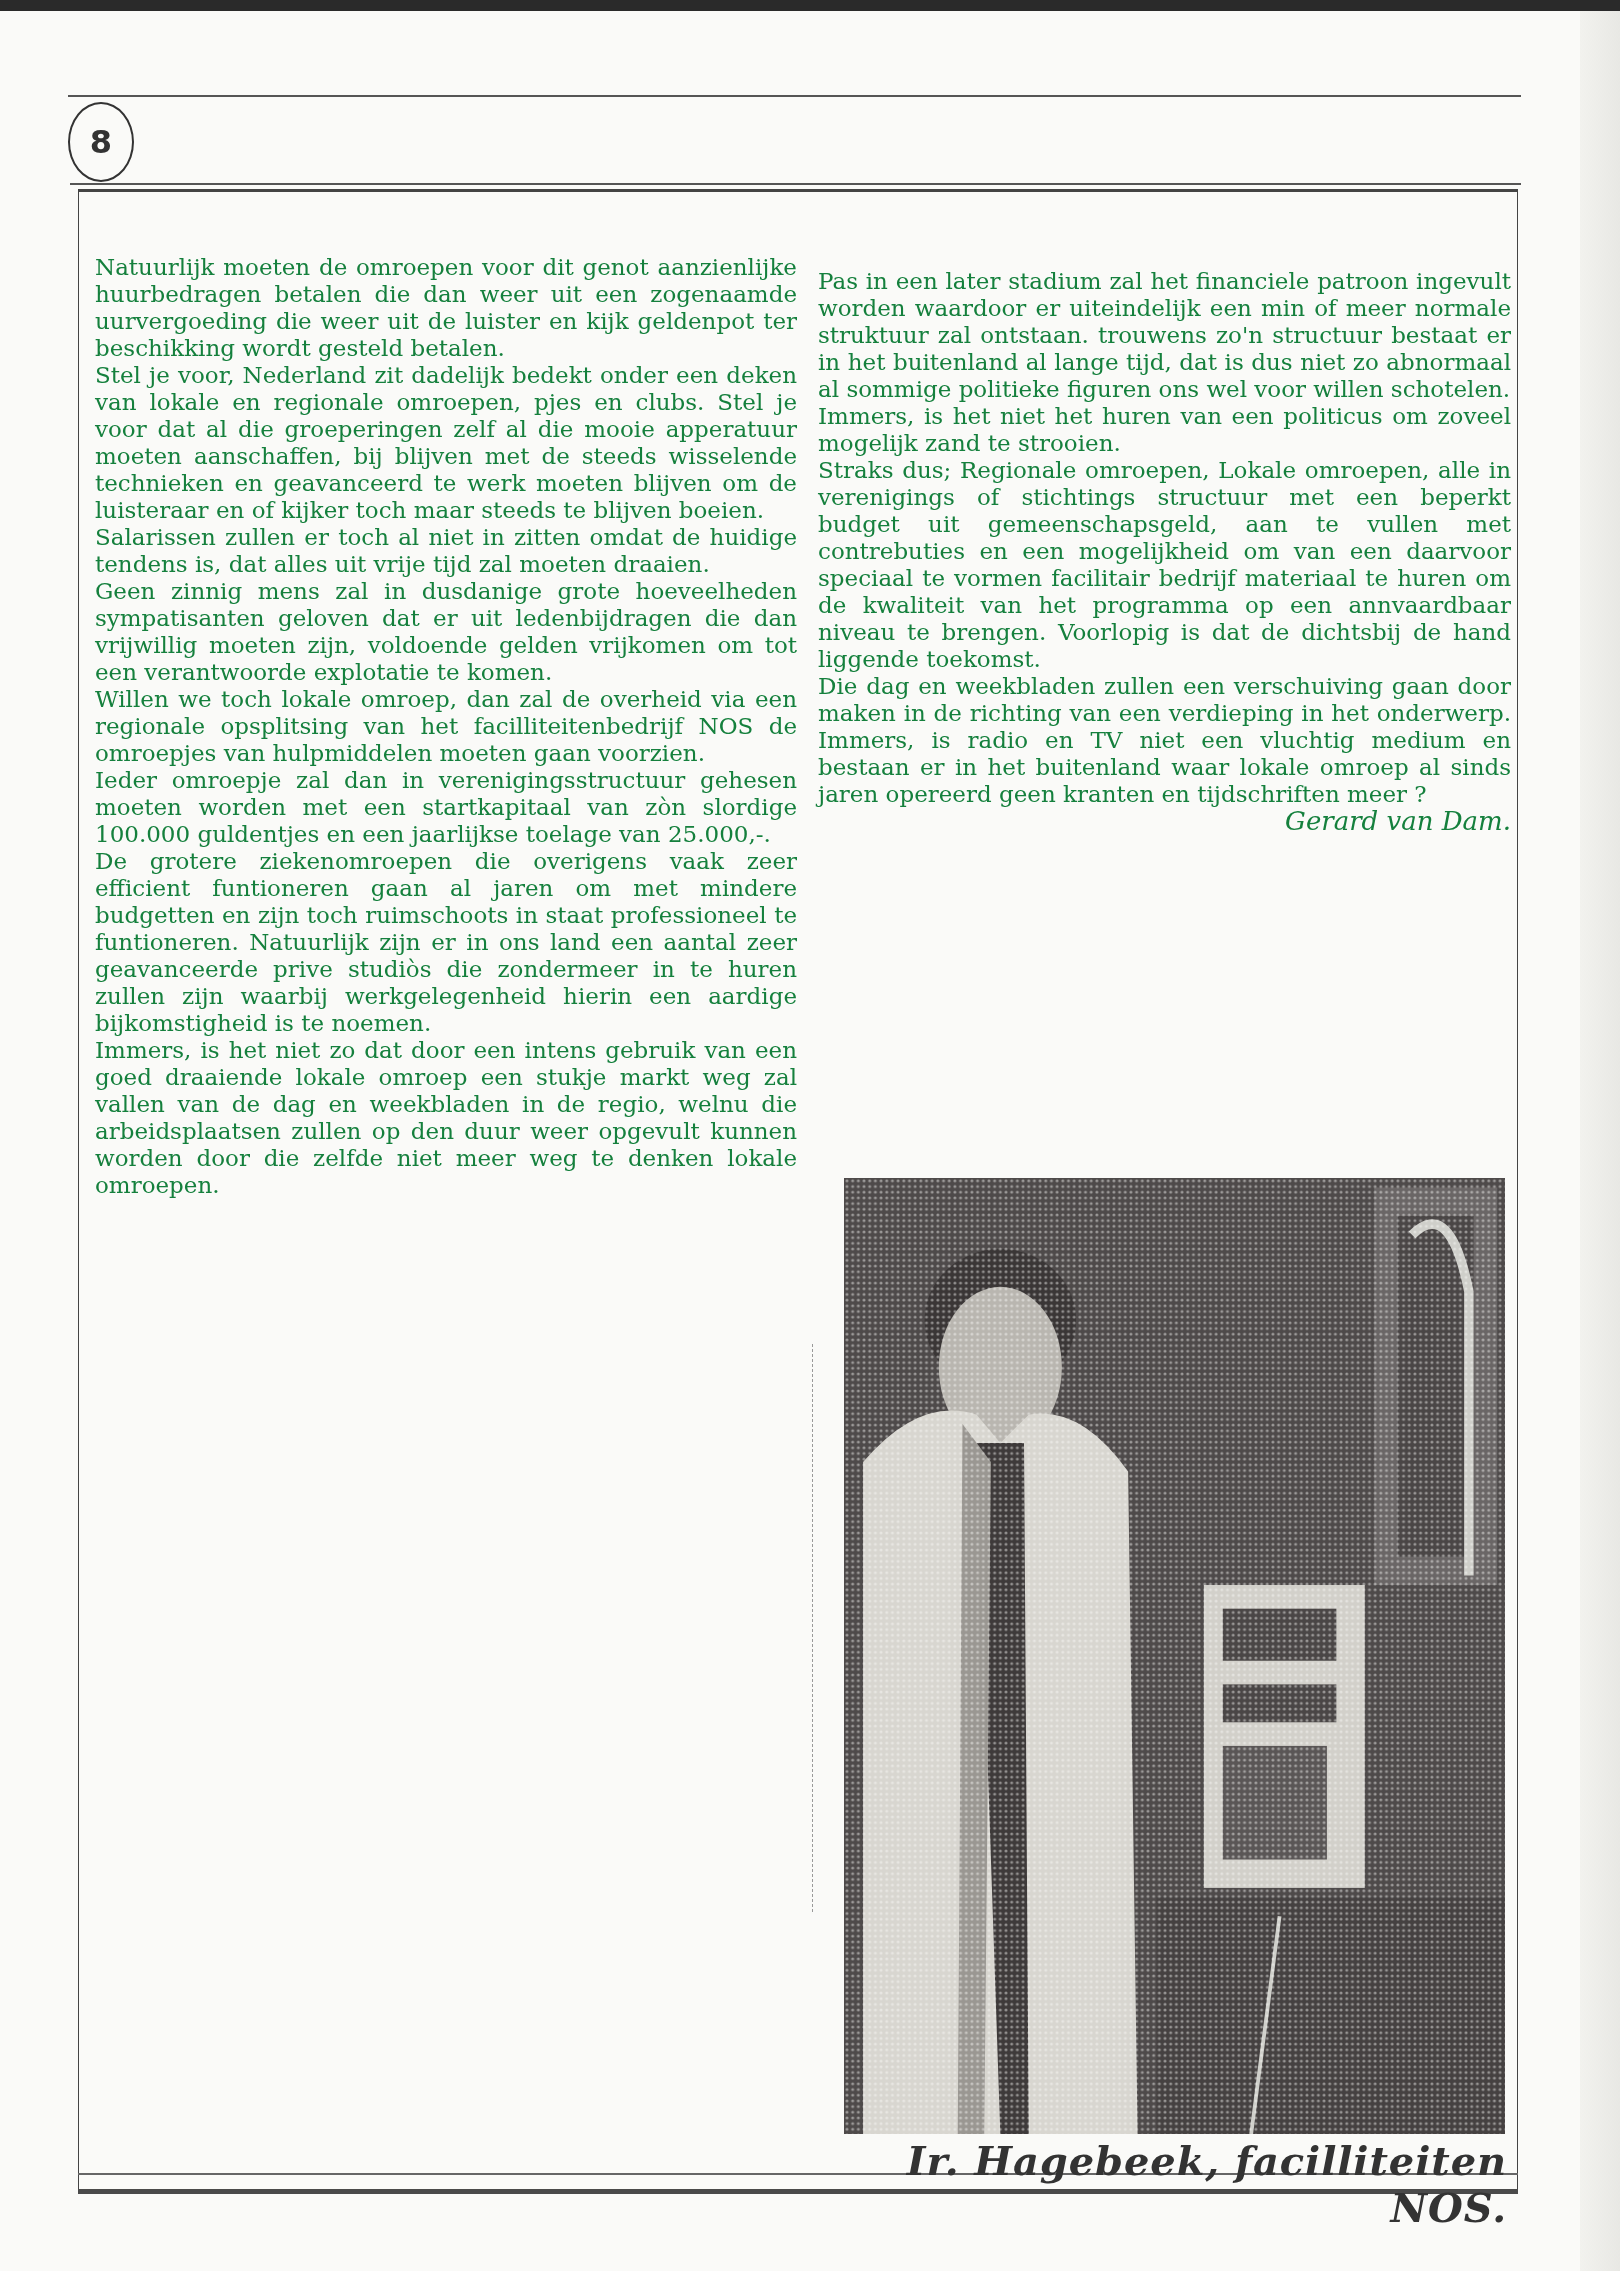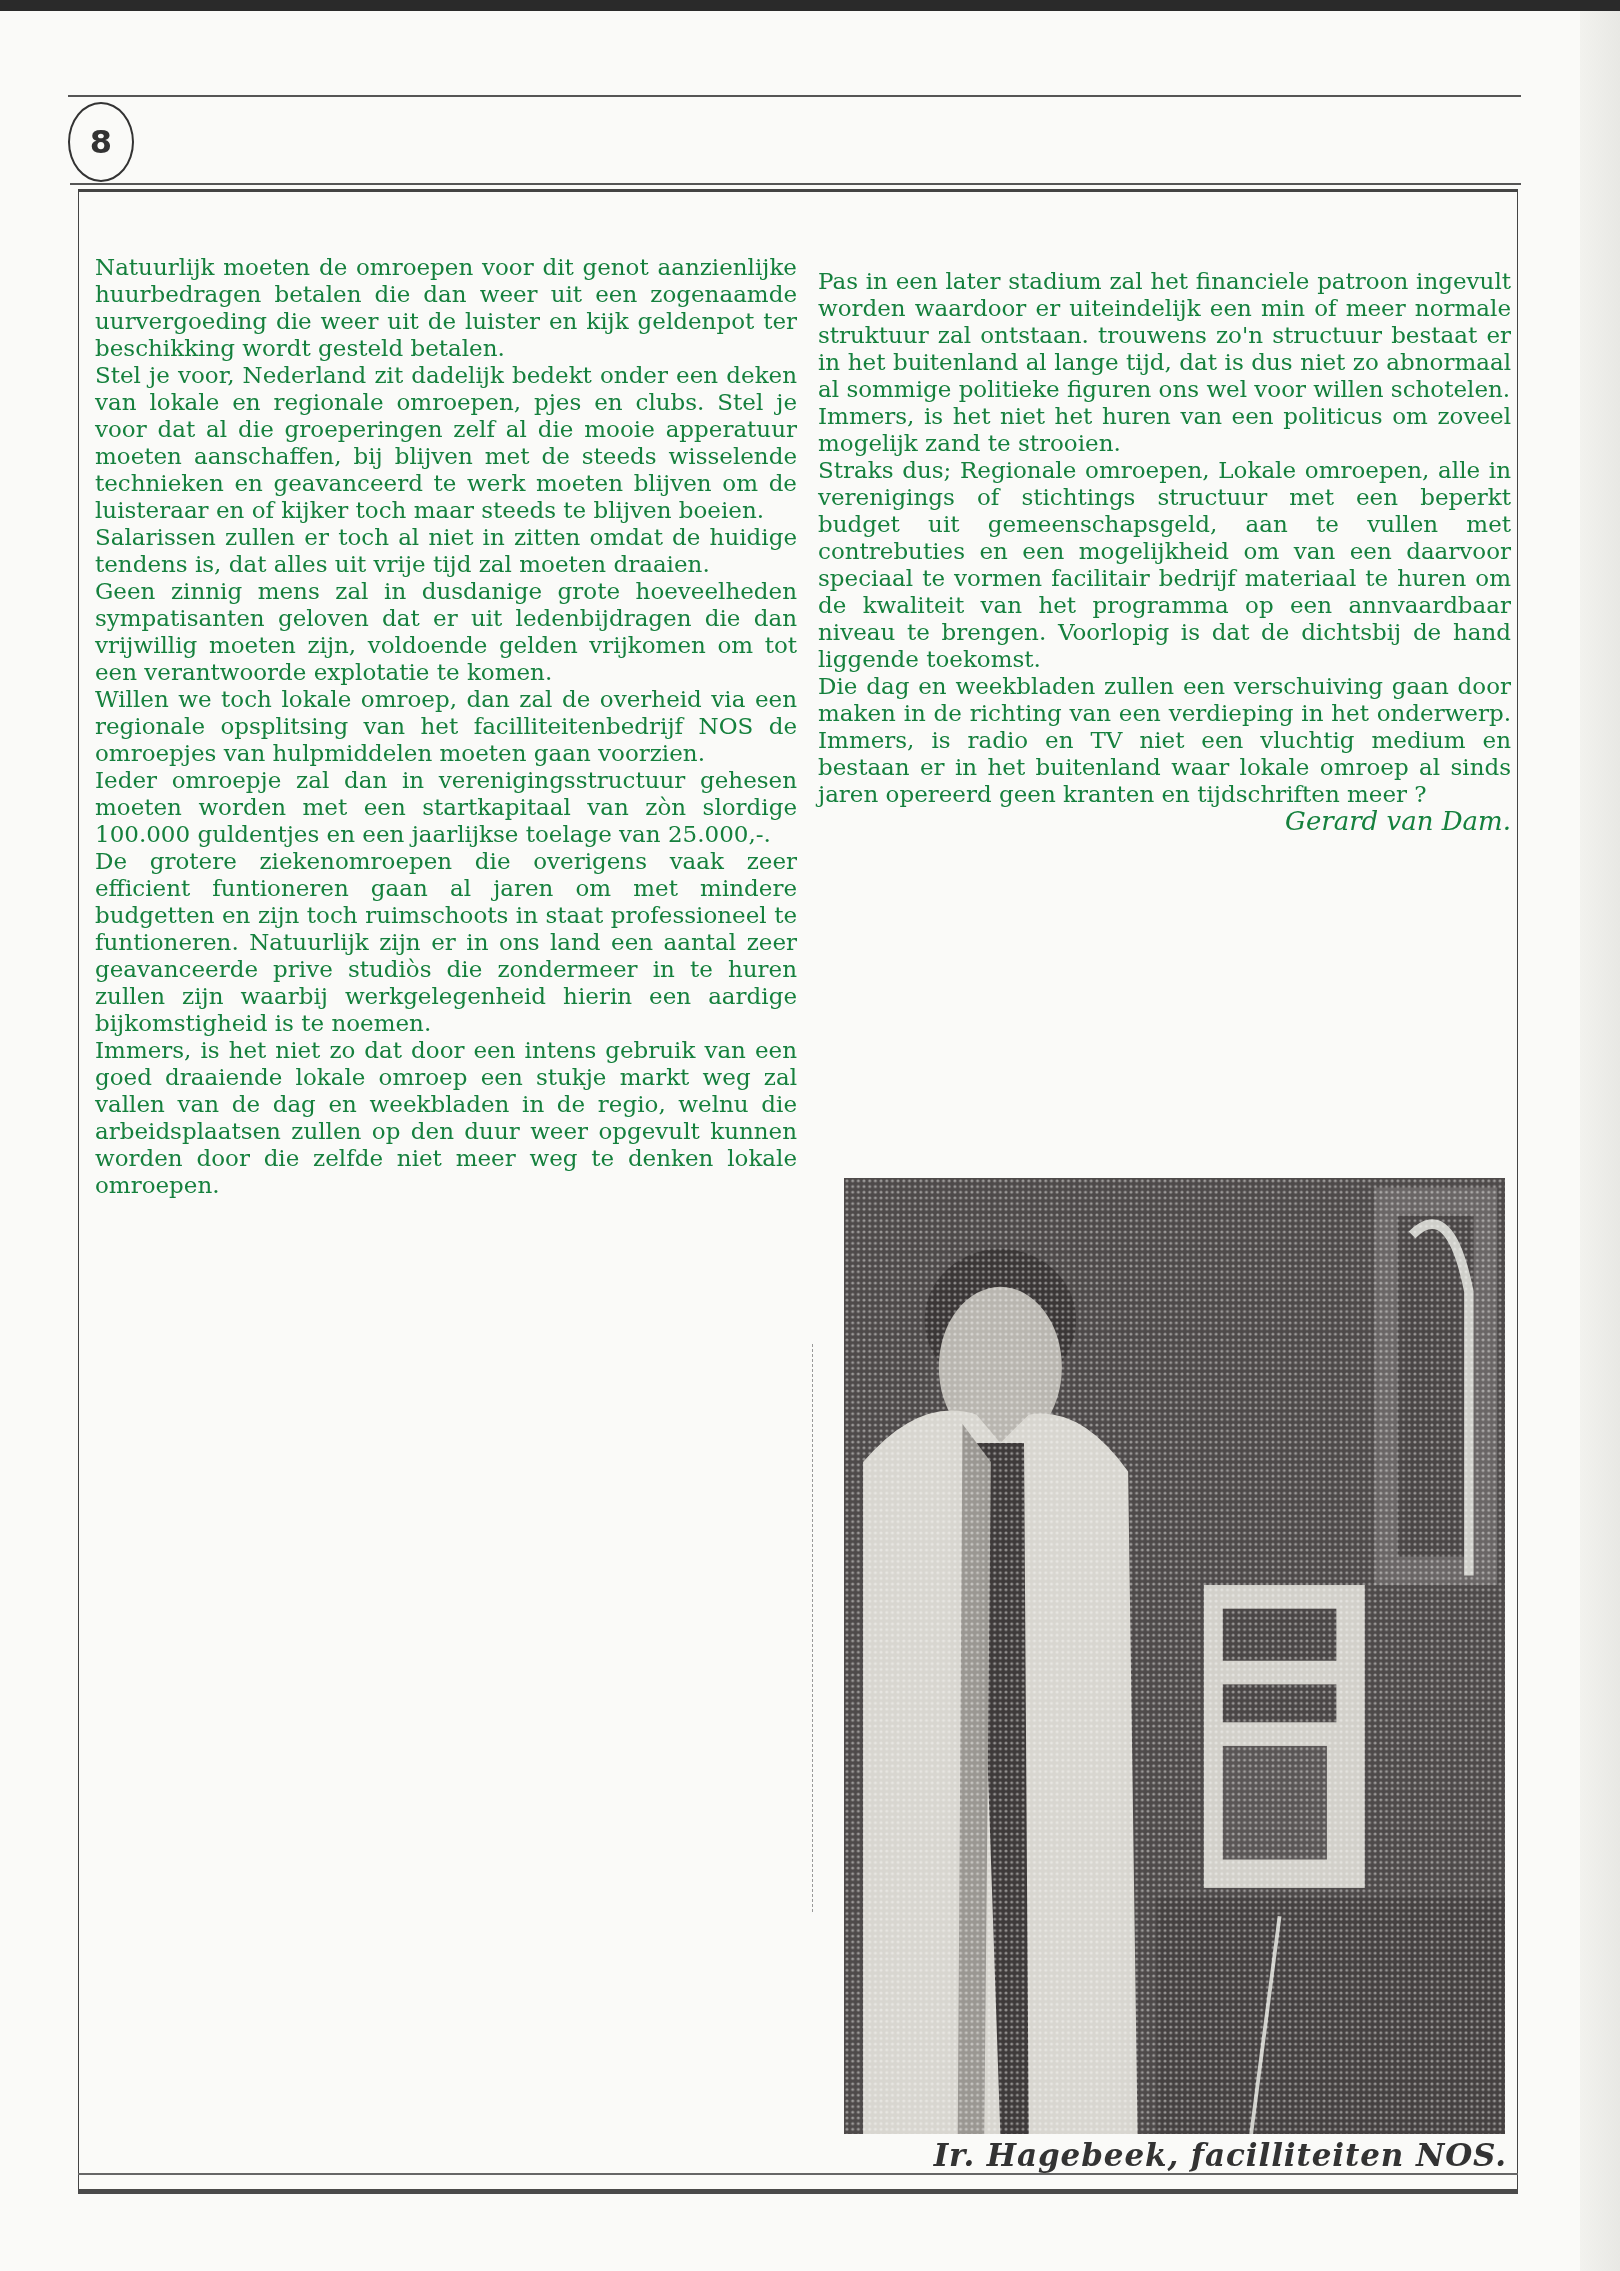--- a/index.html
+++ b/index.html
@@ -42,21 +42,21 @@
   }
   .divider { position: absolute; left: 812px; top: 1344px; width: 0.9px; height: 568px; border-left: 0.9px dashed #999; }
   .photo {
     position: absolute; left: 844px; top: 1178px; width: 661px; height: 956px;
     background: #4e4a4a; overflow: hidden;
   }
   .photo svg { display: block; }
   .caption {
     position: absolute; left: 833px; top: 2137px; width: 674px;
     font-family: "DejaVu Serif", serif; font-style: italic; font-weight: bold;
-    font-size: 31px; color: #333; text-align: right; letter-spacing: 0.9px;
+    font-size: 40px; color: #333; text-align: right; letter-spacing: 0.9px;
   }
 </style>
 </head>
 <body>
 
 <div class="top-bar"></div>
 <div class="right-edge"></div>
 
 <div class="rule" style="left:68px; top:95px; width:1453px; height:1.9px;"></div>
 <div class="rule" style="left:70px; top:183px; width:1451px; height:1.9px;"></div>

